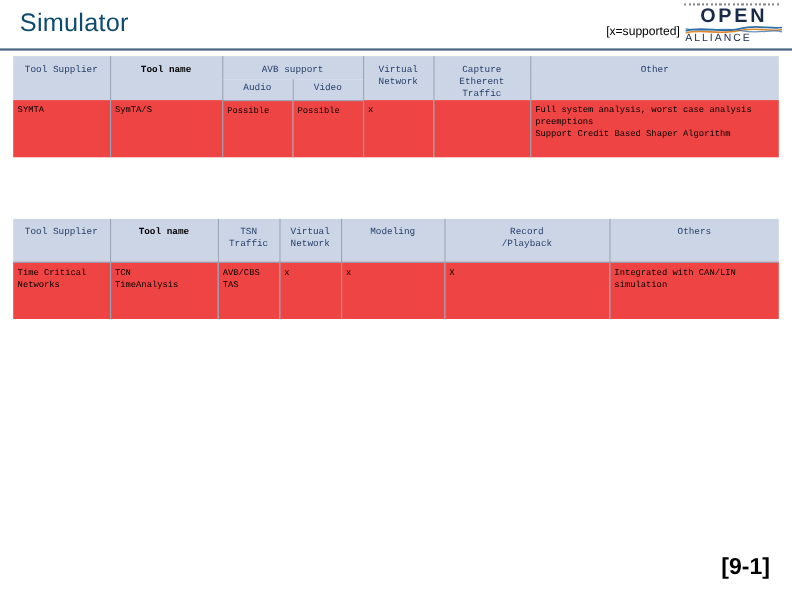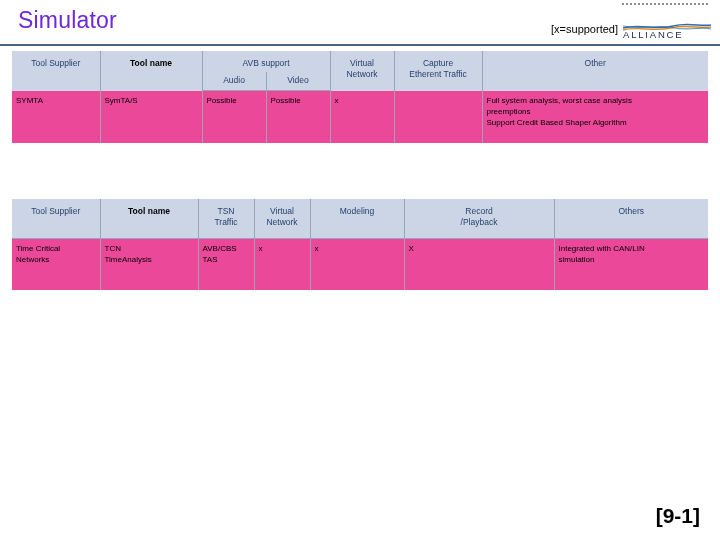--- a/index.html
+++ b/index.html
@@ -17,21 +17,21 @@
   }
 
   
   .slide-title {
     position: absolute;
     left: 18px;
     top: 5px;
     font-size: 23px;
     font-weight: 400;
     letter-spacing: 0.2px;
-    color: #6d28d9;
+    color: #0c4a6e;
     line-height: 30px;
     white-space: nowrap;
   }
 
   
   .legend-note {
     position: absolute;
     right: 102px;
     top: 23px;
     font-size: 11px;
@@ -109,20 +109,21 @@
     font-size: 8px;
   }
   .tbl-a { left: 12px; top: 51px; width: 696px; }
   .tbl-b { left: 12px; top: 199px; width: 696px; }
 
   .tbl th, .tbl td {
     border-left: 1px solid #9aa4b4;
     border-right: 1px solid #9aa4b4;
     padding: 0;
     vertical-align: top;
+    font-family: Liberation Mono, monospace;
   }
   .tbl th:first-child, .tbl td:first-child { border-left: none; }
   .tbl th:last-child, .tbl td:last-child { border-right: none; }
 
   .tbl thead th {
     background: #ccd5e6;
     color: #27406b;
     font-weight: normal;
     font-size: 8.5px;
     text-align: center;
@@ -144,21 +145,21 @@
 
   .hrow-main th { height: 21px; }
   .hrow-sub th { height: 18px; }
 
   
   .tbl thead tr:last-child th {
     border-bottom: 1px solid #9aa4b4;
   }
 
   .tbl tbody td {
-    background: #ec4899;
+    background: #ef4444;
     color: #000000;
     font-size: 8px;
     line-height: 11px;
     text-align: left;
     padding: 4px 4px 0 4px;
   }
   .tbl tbody tr { height: 52px; }
   .tbl tbody td .cell {
     display: block;
     white-space: pre-line;
@@ -176,20 +177,21 @@
 </style>
 </head>
 <body>
 
 <div class="slide-title">Simulator</div>
 
 <div class="legend-note">[x=supported]</div>
 
 <div class="logo">
   <div class="logo-dots"></div>
+  <div class="logo-open">OPEN</div>
   <div class="logo-waves">
     <svg width="88" height="8" viewBox="0 0 88 8" xmlns="http://www.w3.org/2000/svg">
       <path d="M0 5 C 18 0, 32 8, 50 3 C 66 -1, 78 4, 88 2" stroke="#2f6fa8" stroke-width="1.6" fill="none"></path>
       <path d="M0 7 C 16 3, 30 9, 48 5 C 64 1, 76 6, 88 4" stroke="#e08a2e" stroke-width="1.4" fill="none"></path>
       <path d="M0 3 C 20 7, 34 1, 52 5 C 68 8, 80 3, 88 6" stroke="#2f6fa8" stroke-width="1.1" fill="none" opacity="0.75"></path>
     </svg>
   </div>
   <div class="logo-alliance">ALLIANCE</div>
 </div>
 

